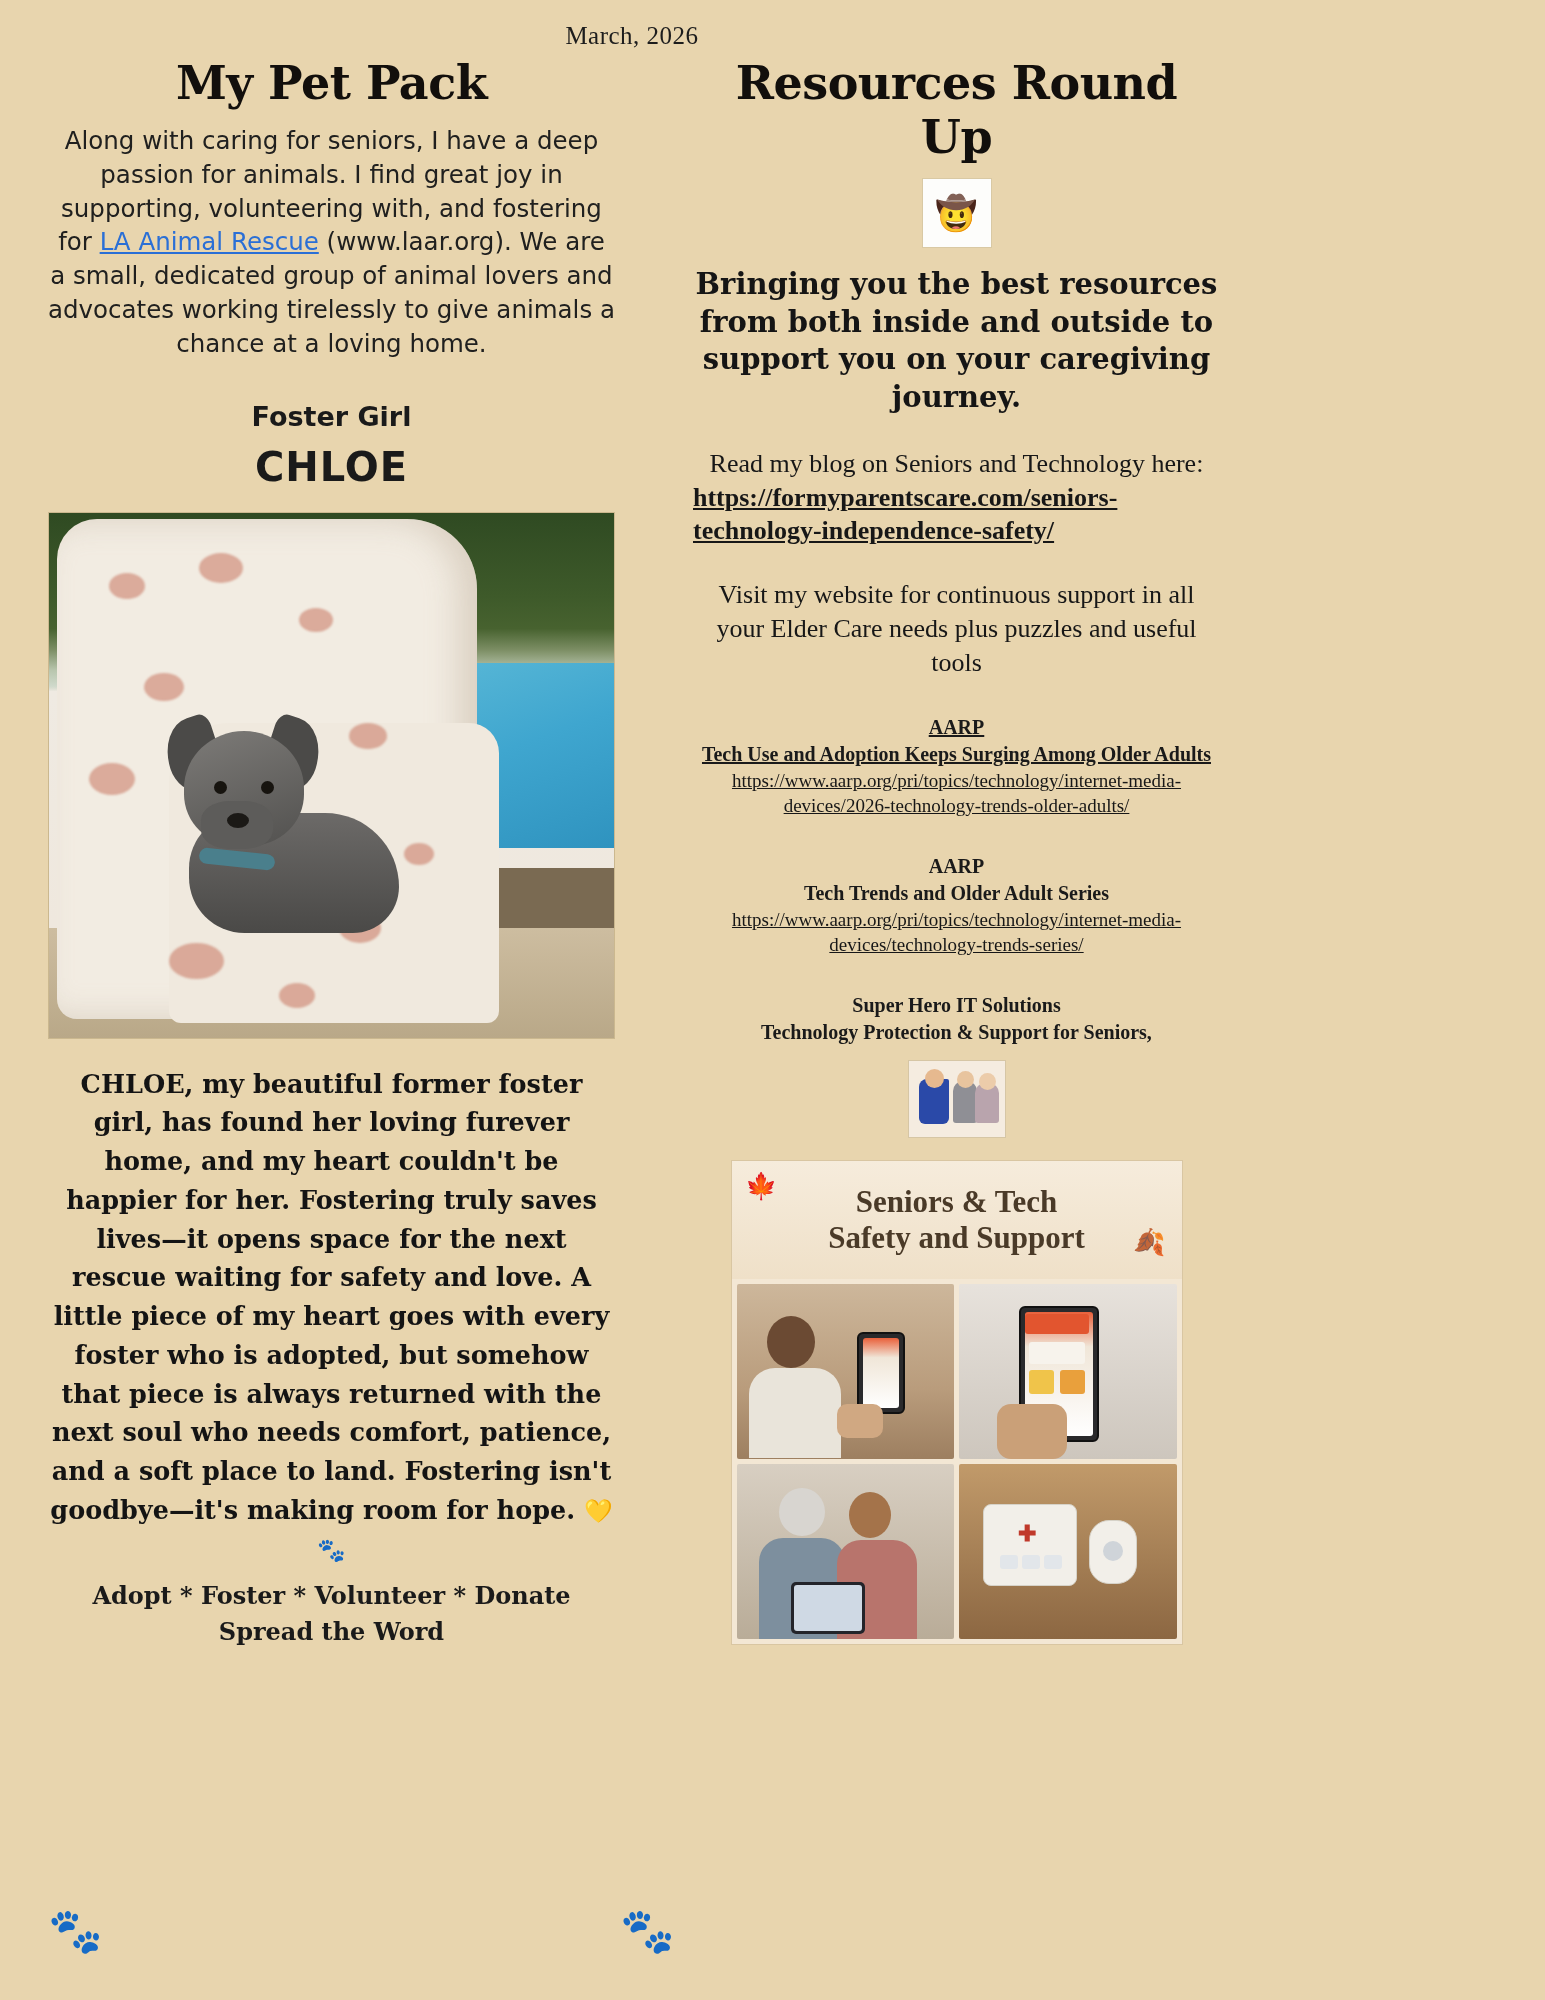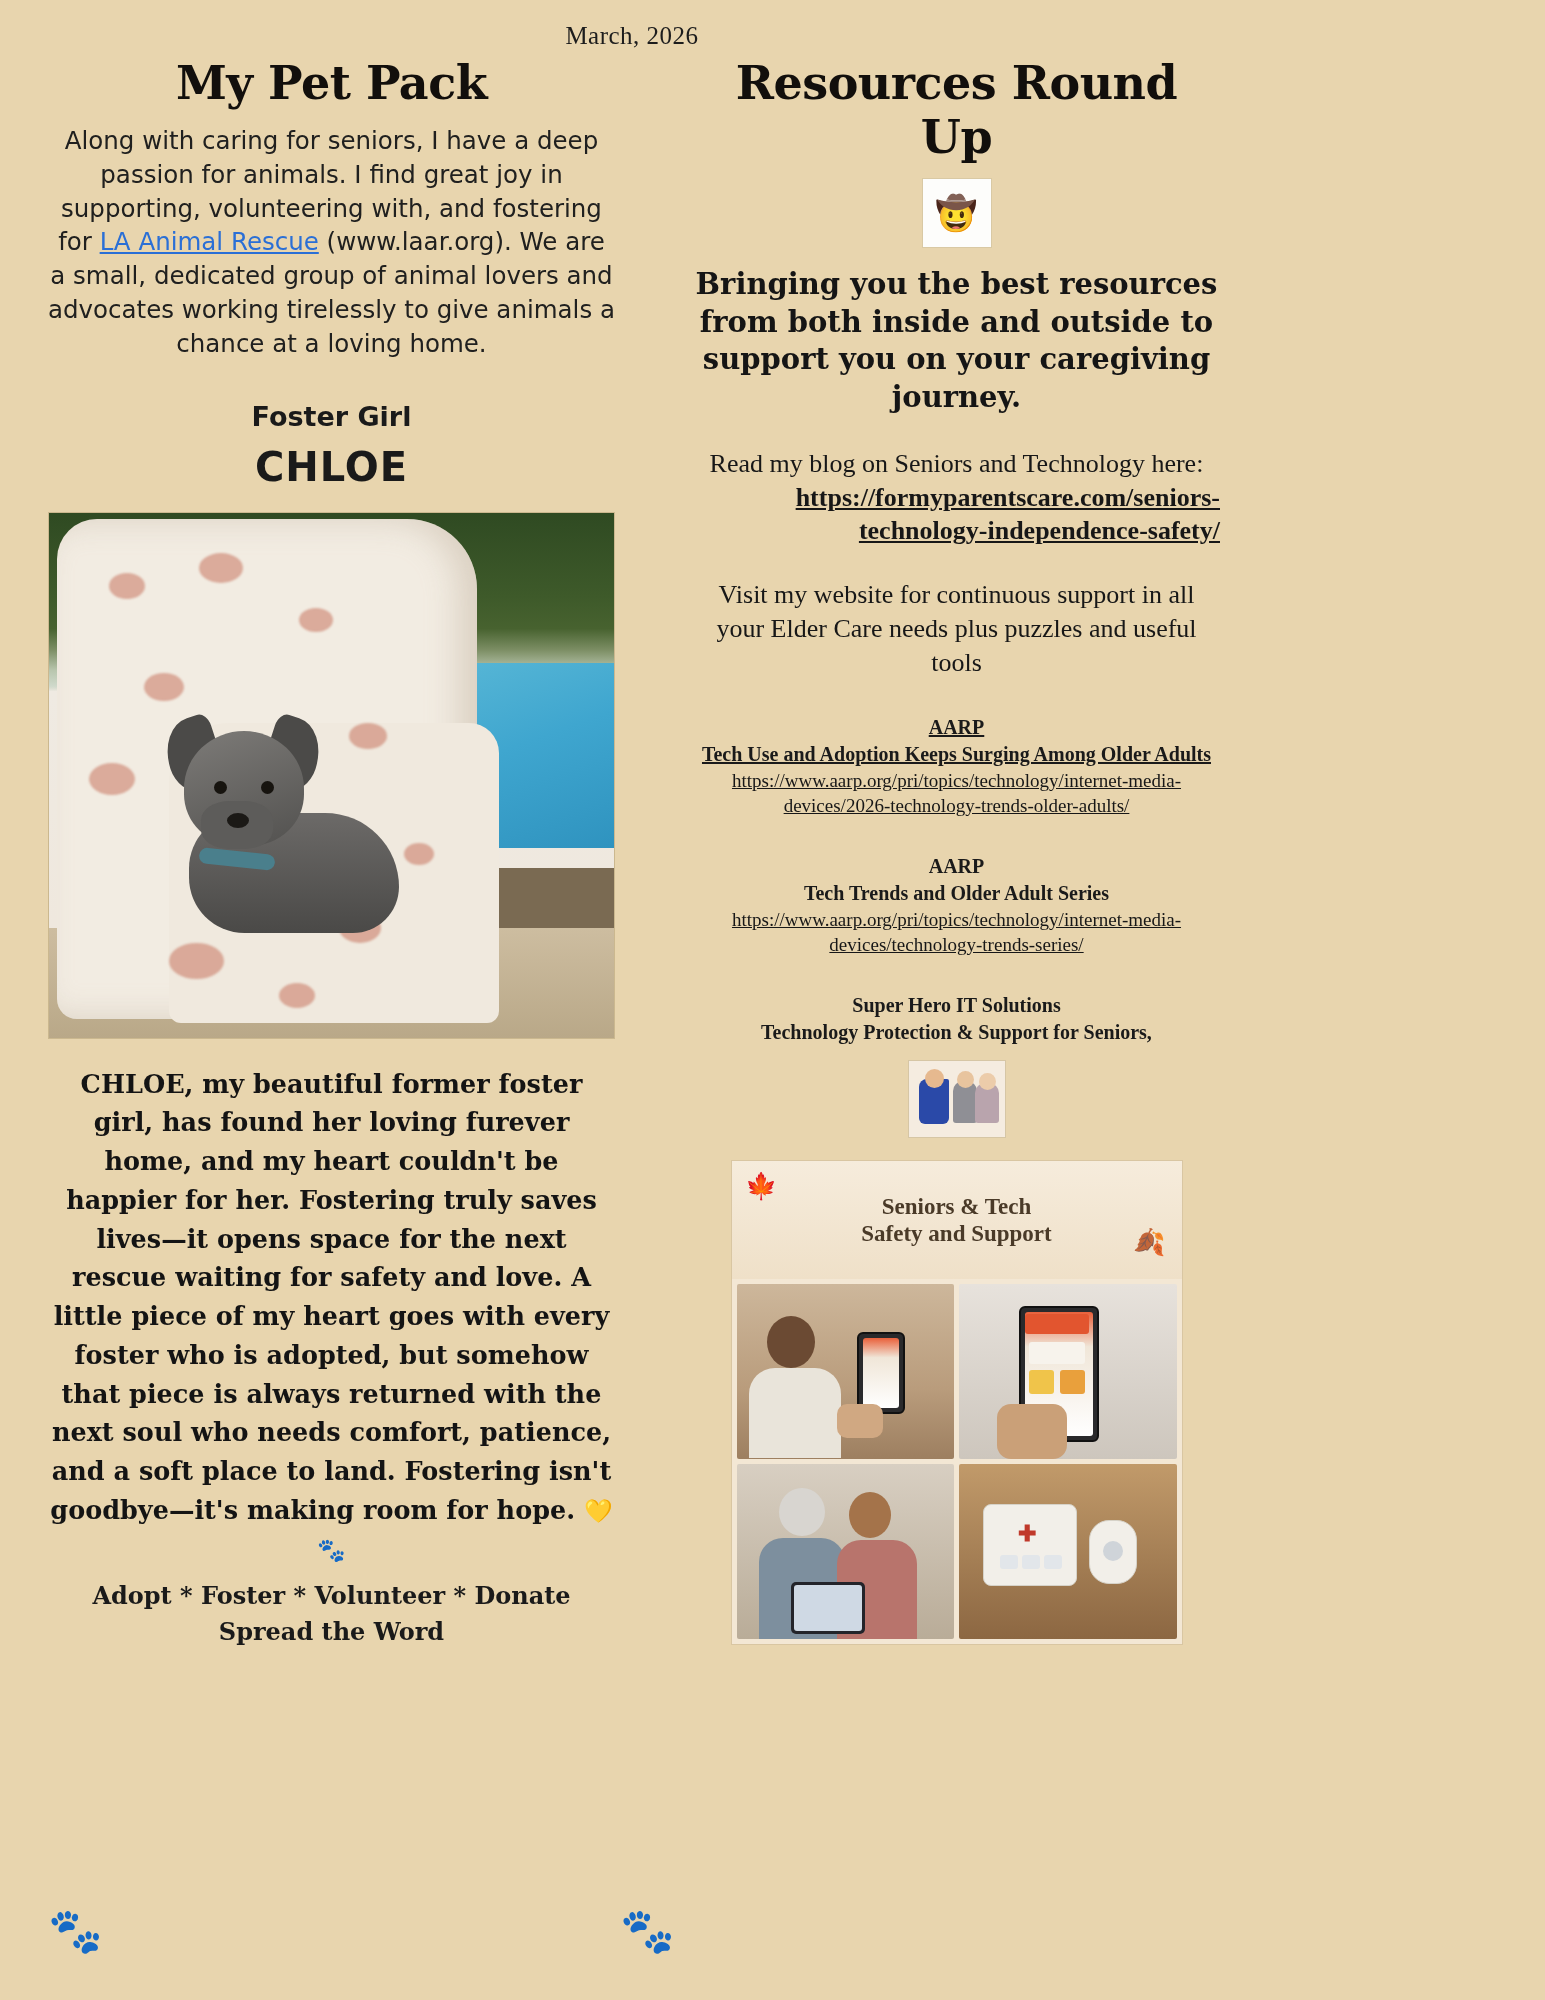--- a/index.html
+++ b/index.html
@@ -281,21 +281,21 @@
     text-align: center;
     margin-top: 30px;
     color: #171717;
   }
   .rlink {
     font-family: "Liberation Serif", serif;
     font-weight: bold;
     font-size: 26px;
     text-decoration: underline;
     display: block;
-    text-align: right;
+    text-align: left;
     color: #171717;
     line-height: 1.3;
   }
   .rlink-big {
     font-size: 29px;
   }
   .res-group {
     margin-top: 34px;
     text-align: center;
   }
@@ -394,21 +394,21 @@
     background: linear-gradient(180deg, #f6ecdc, #efe0c8);
     position: relative;
     display: flex;
     align-items: center;
     justify-content: center;
     flex-direction: column;
   }
   .poster-title {
     font-family: "Liberation Serif", serif;
     font-weight: bold;
-    font-size: 23px;
+    font-size: 31px;
     color: #4a3a28;
     line-height: 1.18;
     text-align: center;
   }
   .poster-title .thin { font-weight: bold; }
   .leaf {
     position: absolute;
     font-size: 26px;
     color: #c4762c;
   }

